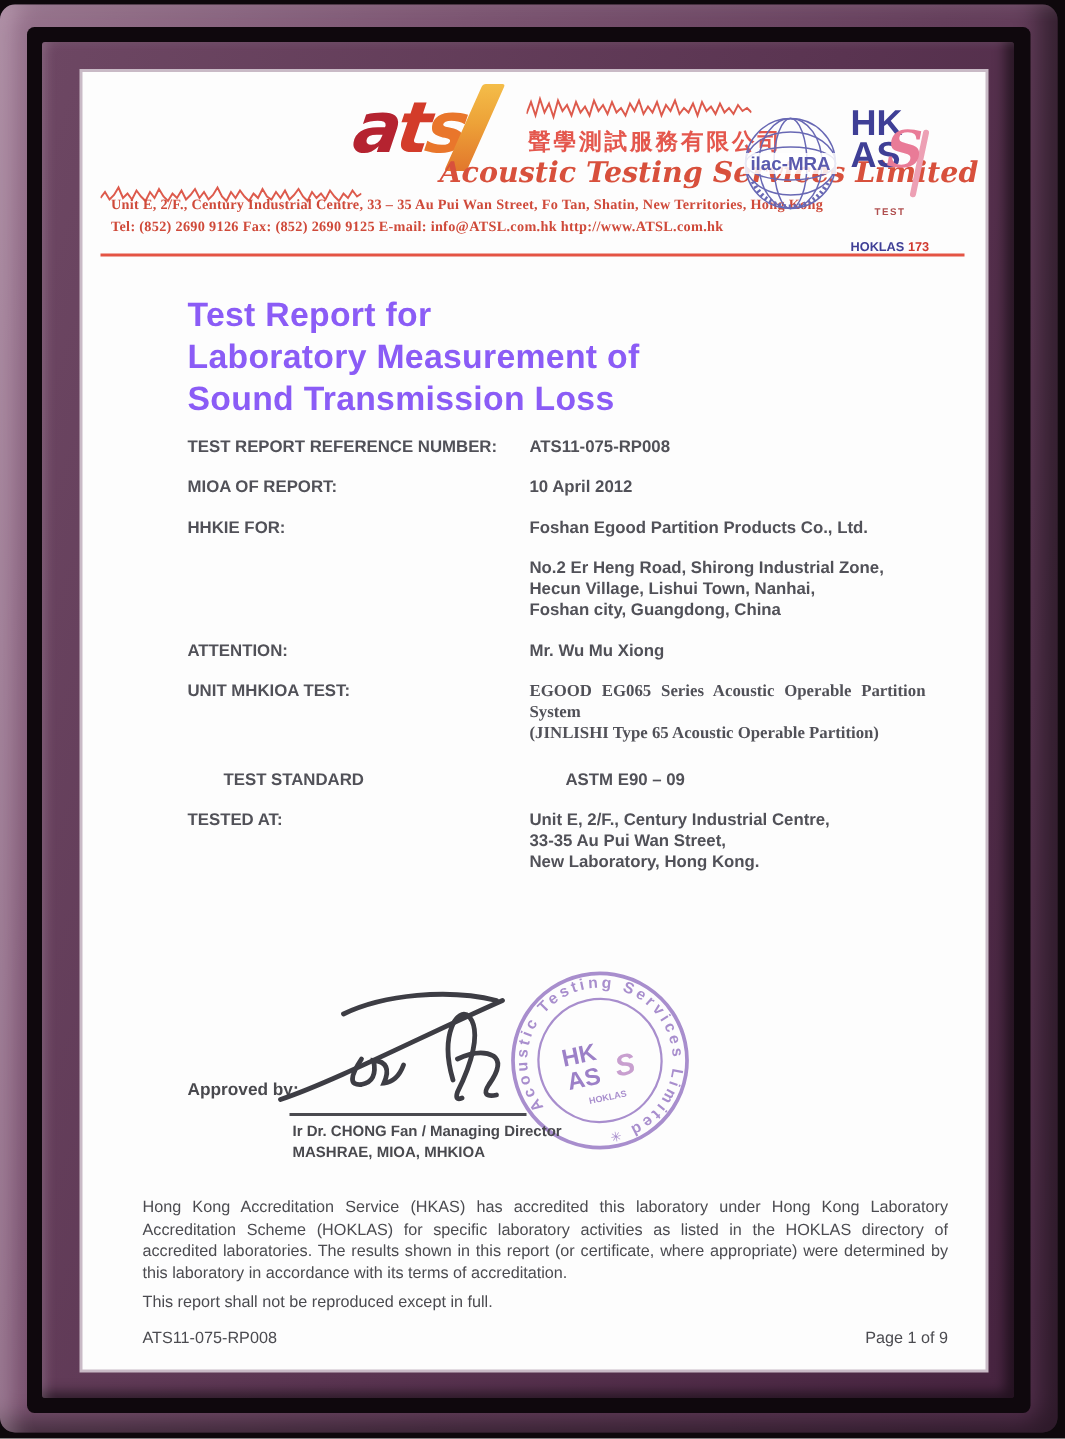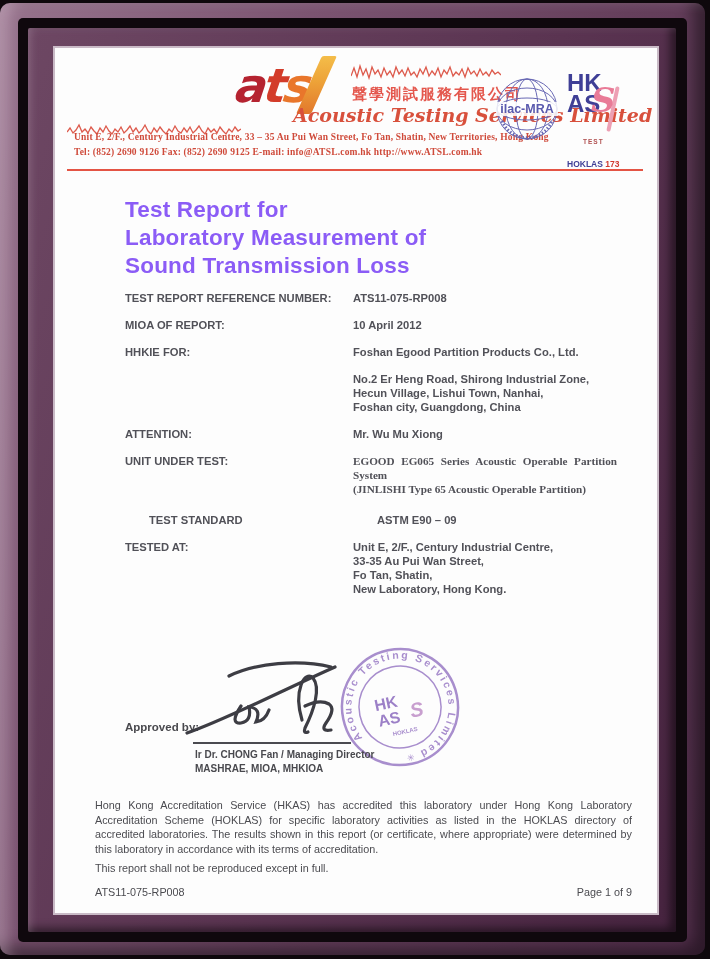--- a/index.html
+++ b/index.html
@@ -194,38 +194,37 @@
           <div>Foshan city, Guangdong, China</div>
         </div>
       </div>
       <div class="drow">
         <div class="dlabel">ATTENTION:</div>
         <div class="dvalue">
           <div>Mr. Wu Mu Xiong</div>
         </div>
       </div>
       <div class="drow">
-        <div class="dlabel">UNIT UNDER TEST:</div>
+        <div class="dlabel">UNIT MHKIOA TEST:</div>
         <div class="dvalue just">
           <div>EGOOD EG065 Series Acoustic Operable Partition System</div>
           <div>(JINLISHI Type 65 Acoustic Operable Partition)</div>
         </div>
       </div>
       <div class="drow">
         <div class="dlabel">TEST STANDARD</div>
         <div class="dvalue">
           <div>ASTM E90 – 09</div>
         </div>
       </div>
       <div class="drow">
         <div class="dlabel">TESTED AT:</div>
         <div class="dvalue">
           <div>Unit E, 2/F., Century Industrial Centre,</div>
           <div>33-35 Au Pui Wan Street,</div>
-          <div>Fo Tan, Shatin,</div>
           <div>New Laboratory, Hong Kong.</div>
         </div>
       </div>
     </div>
 
   <div class="approved-by">Approved by:</div>
 
   <svg class="signature" viewBox="0 0 174 96">
     <g fill="none" stroke="#3d3d44" stroke-width="3.2" stroke-linecap="round">
       <path d="M 48 28 C 75 15, 118 11, 150 19"></path>

